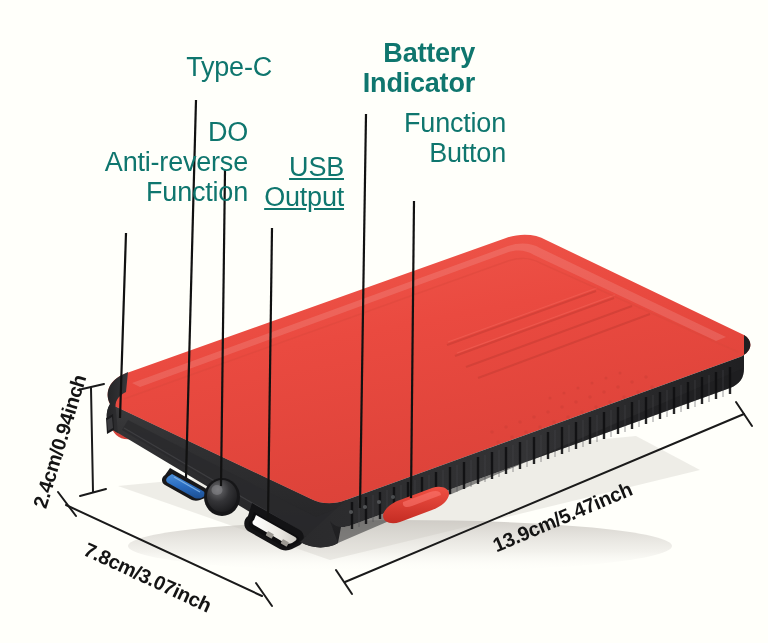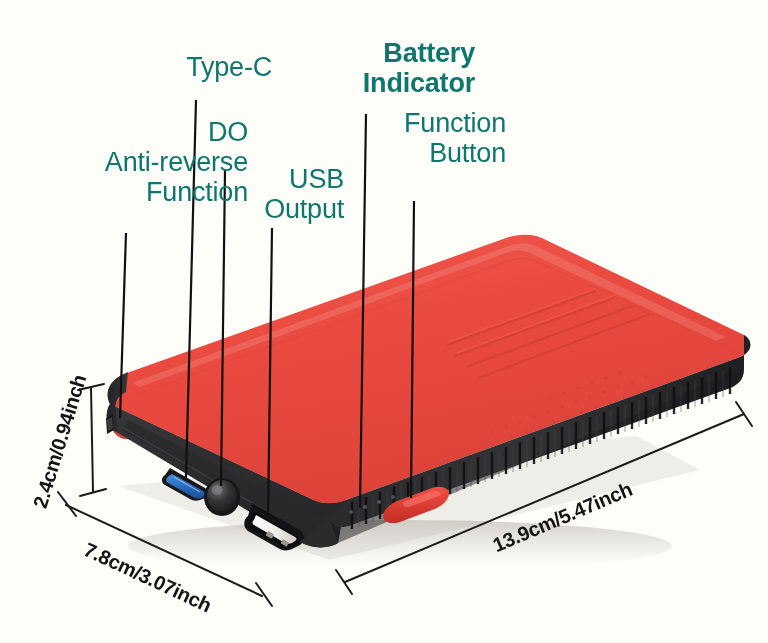--- a/index.html
+++ b/index.html
@@ -328,21 +328,21 @@
     </g>
   </svg>
 
   <div class="callout" style="left:8px;top:117px;width:240px;">DO
 Anti-reverse
 Function</div>
 
   <div class="callout" style="left:120px;top:52px;width:152px;">Type-C</div>
 
 
-  <div class="callout" style="left:234px;top:164px;width:110px;">USB
+  <div class="callout" style="left:234px;top:152px;width:110px;text-decoration:underline;">USB
 Output</div>
 
   <div class="callout" style="left:295px;top:38px;width:180px;font-weight:bold;">Battery
 Indicator</div>
 
   <div class="callout" style="left:366px;top:108px;width:140px;">Function
 Button</div>
 
   <div class="dim-label" style="left:-9px;top:430px;transform:rotate(-73deg);transform-origin:center center;">2.4cm/0.94inch</div>
 

